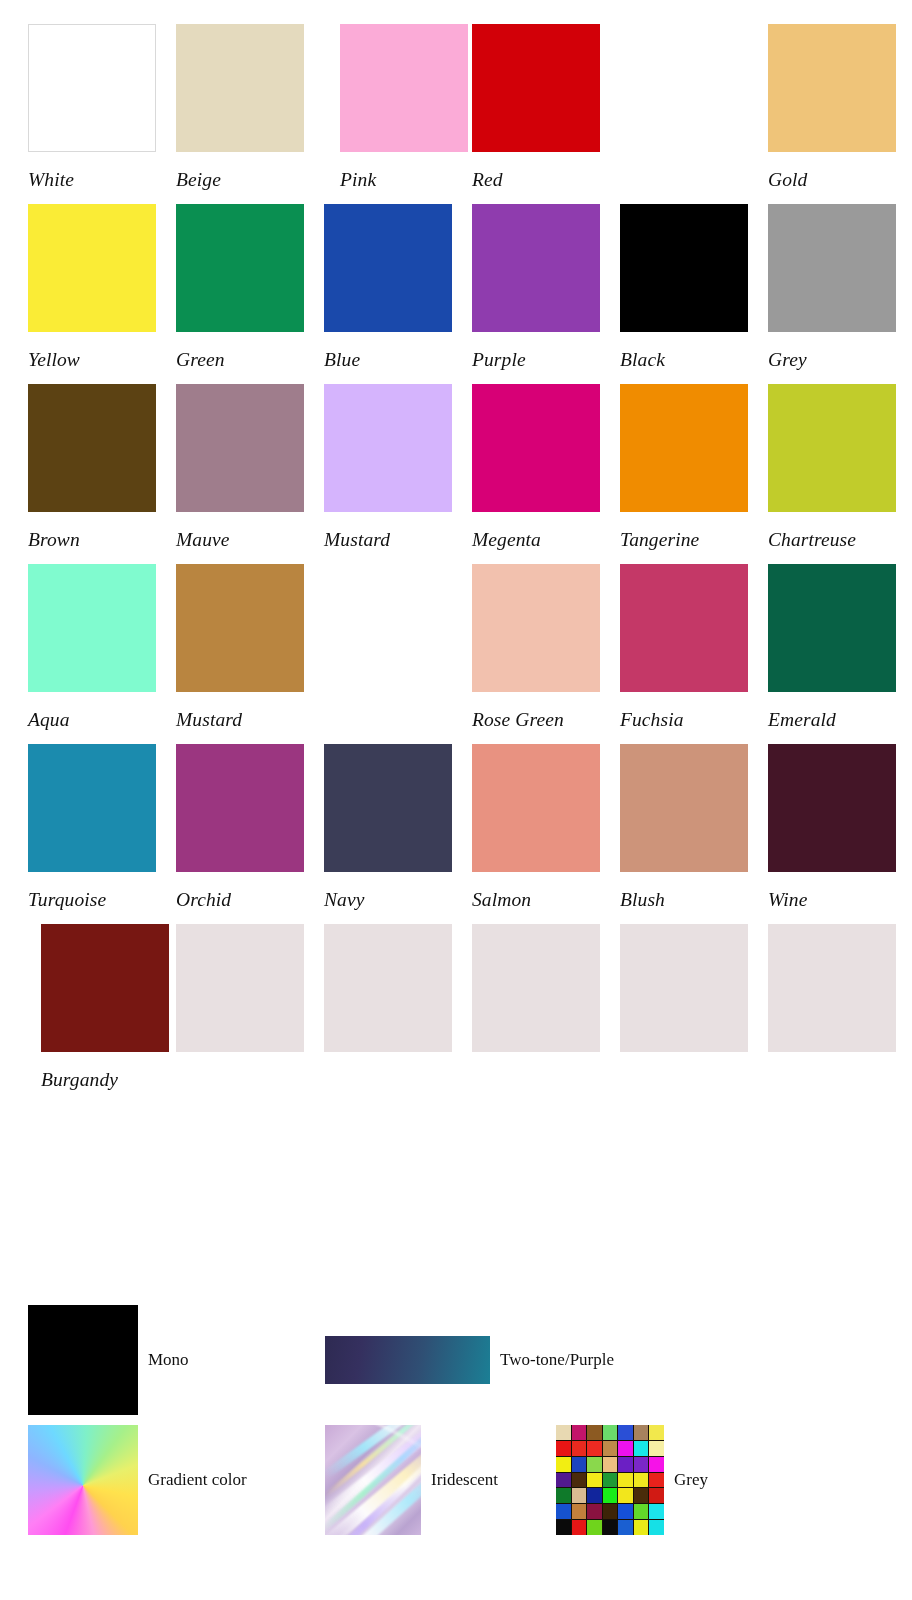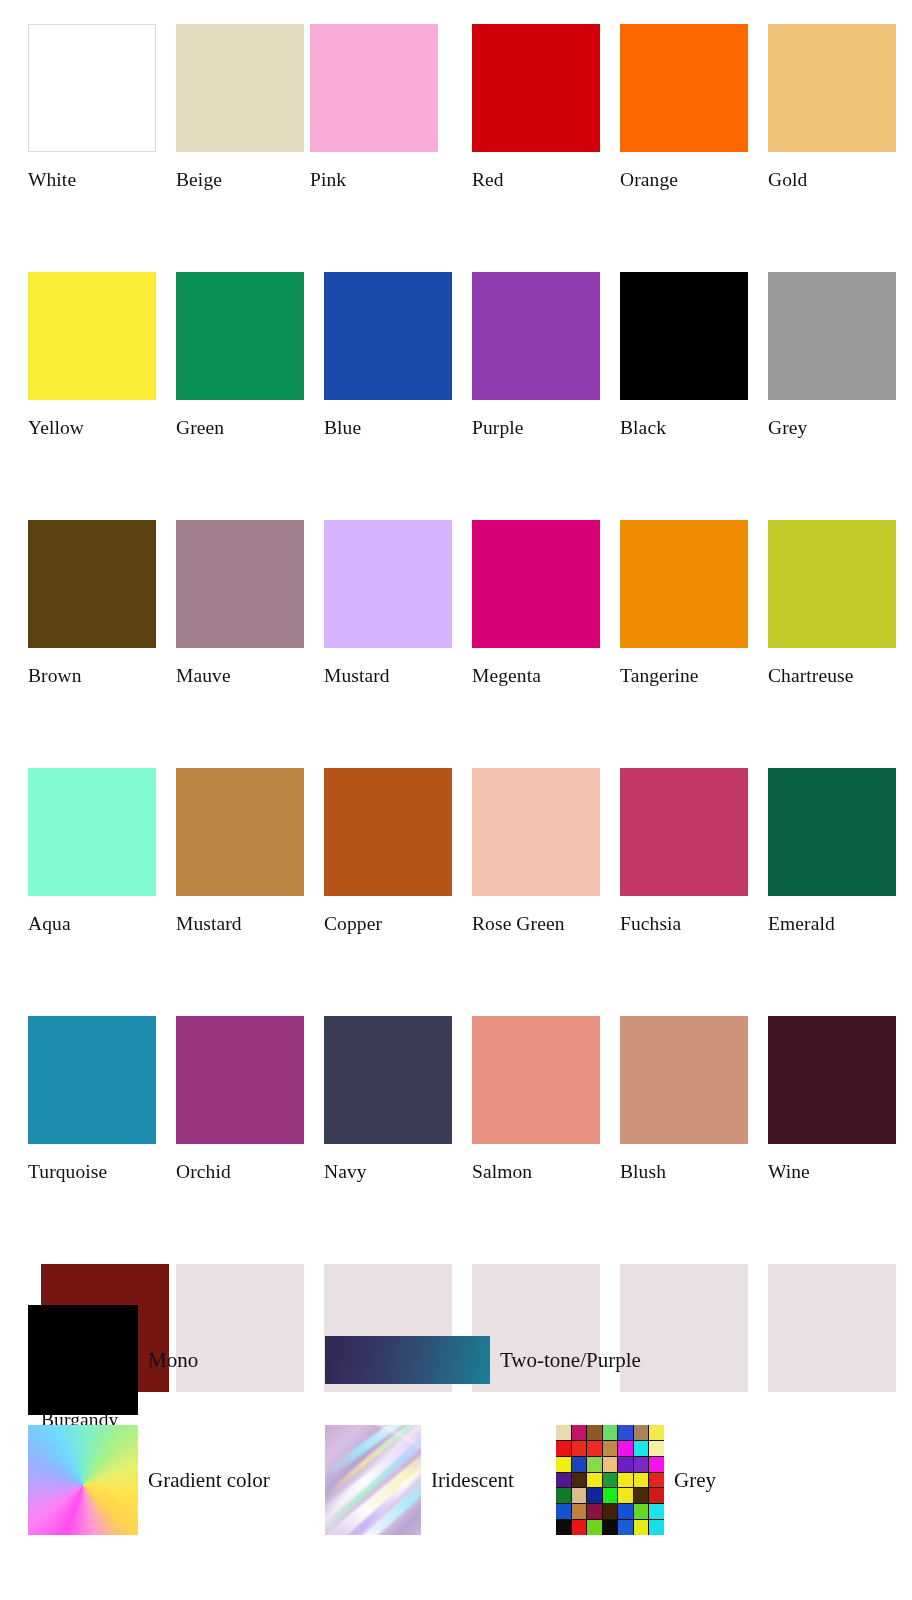--- a/index.html
+++ b/index.html
@@ -18,22 +18,23 @@
 
   
   #swatch-grid {
     position: absolute;
     left: 28px;
     top: 24px;
     width: 860px;
   }
   .swatch-row {
     display: block;
-    height: 248px;
+    height: 180px;
     position: relative;
+    font-style: italic;
   }
   .swatch-cell {
     position: absolute;
     top: 0;
     width: 128px;
   }
   .swatch-chip {
     width: 128px;
     height: 128px;
     display: block;
@@ -64,21 +65,21 @@
   .finish-item {
     position: absolute;
     display: flex;
     align-items: center;
   }
   .finish-chip {
     display: block;
     flex: none;
   }
   .finish-label {
-    font-size: 21px;
+    font-size: 17px;
     line-height: 24px;
     white-space: nowrap;
     margin-left: 10px;
     color: #111111;
   }
 
   .chip-mono      { width: 110px; height: 110px; background: #000000; }
   .chip-twotone   { width: 165px; height: 48px; }
   .chip-gradient  { width: 110px; height: 110px; }
   .chip-irid      { width: 96px;  height: 110px; position: relative; overflow: hidden; }
@@ -104,31 +105,27 @@
 <div id="swatch-grid">
     <div class="swatch-row">
       <div class="swatch-cell" style="left: 0px;">
         <span class="swatch-chip bordered" style="background: rgb(255, 255, 255);"></span>
         <span class="swatch-label">White</span>
       </div>
       <div class="swatch-cell" style="left: 148px;">
         <span class="swatch-chip" style="background: rgb(228, 218, 190);"></span>
         <span class="swatch-label">Beige</span>
       </div>
-      <div class="swatch-cell" style="left: 282px;">
+      <div class="swatch-cell" style="left: 312px;">
         <span class="swatch-chip" style="background: rgb(251, 171, 215);"></span>
         <span class="swatch-label">Pink</span>
       </div>
       <div class="swatch-cell" style="left: 444px;">
         <span class="swatch-chip" style="background: rgb(210, 0, 8);"></span>
         <span class="swatch-label">Red</span>
-      </div>
-      <div class="swatch-cell" style="left: 592px;">
-        <span class="swatch-chip" style="background: rgb(252, 103, 0);"></span>
-        <span class="swatch-label">Orange</span>
       </div>
       <div class="swatch-cell" style="left: 740px;">
         <span class="swatch-chip" style="background: rgb(239, 196, 121);"></span>
         <span class="swatch-label">Gold</span>
       </div>
     </div>
     <div class="swatch-row">
       <div class="swatch-cell" style="left: 0px;">
         <span class="swatch-chip" style="background: rgb(250, 236, 54);"></span>
         <span class="swatch-label">Yellow</span>
@@ -181,24 +178,20 @@
       </div>
     </div>
     <div class="swatch-row">
       <div class="swatch-cell" style="left: 0px;">
         <span class="swatch-chip" style="background: rgb(128, 251, 207);"></span>
         <span class="swatch-label">Aqua</span>
       </div>
       <div class="swatch-cell" style="left: 148px;">
         <span class="swatch-chip" style="background: rgb(185, 133, 64);"></span>
         <span class="swatch-label">Mustard</span>
-      </div>
-      <div class="swatch-cell" style="left: 296px;">
-        <span class="swatch-chip" style="background: rgb(182, 84, 26);"></span>
-        <span class="swatch-label">Copper</span>
       </div>
       <div class="swatch-cell" style="left: 444px;">
         <span class="swatch-chip" style="background: rgb(242, 193, 174);"></span>
         <span class="swatch-label">Rose Green</span>
       </div>
       <div class="swatch-cell" style="left: 592px;">
         <span class="swatch-chip" style="background: rgb(196, 56, 103);"></span>
         <span class="swatch-label">Fuchsia</span>
       </div>
       <div class="swatch-cell" style="left: 740px;">

